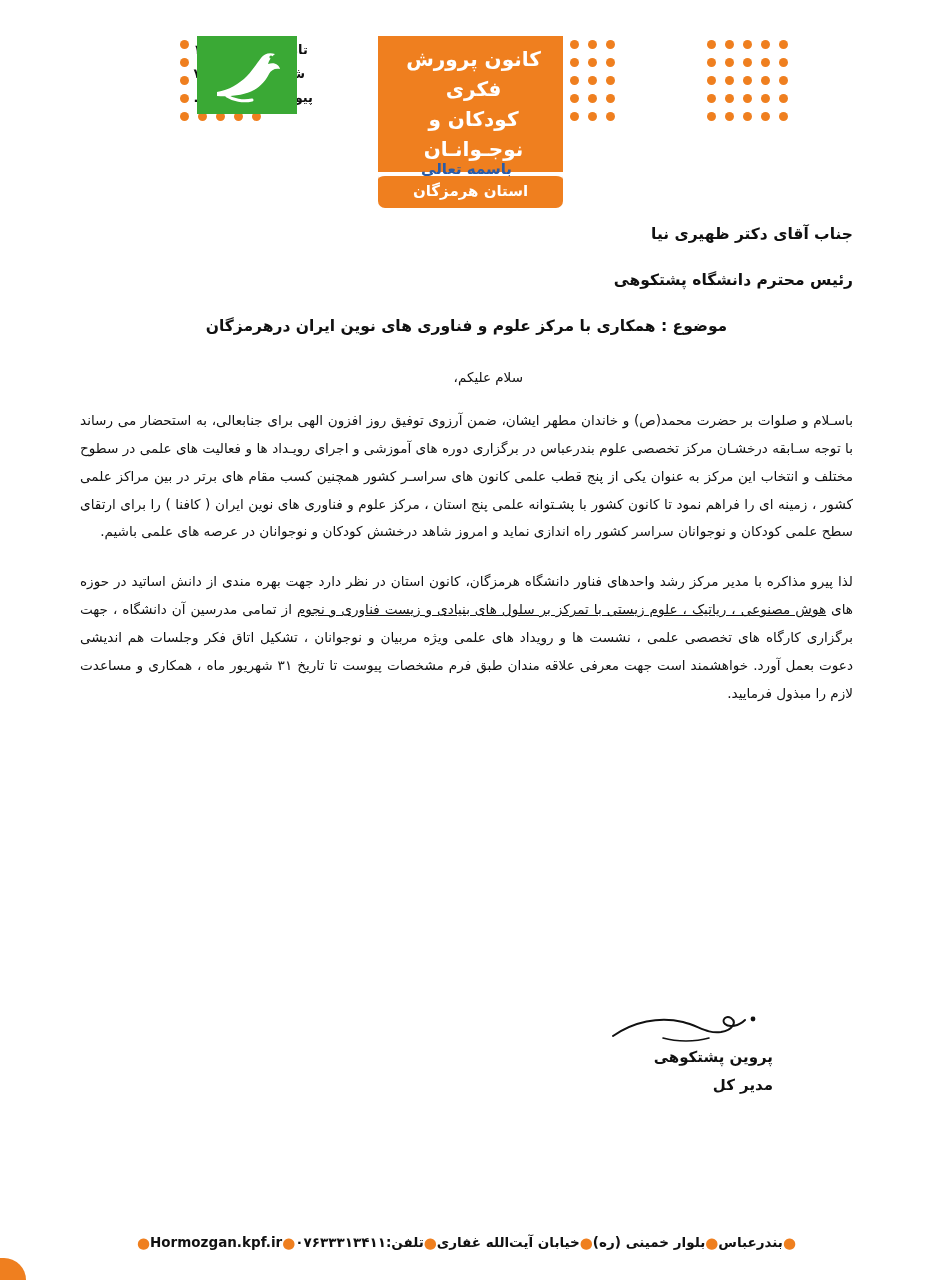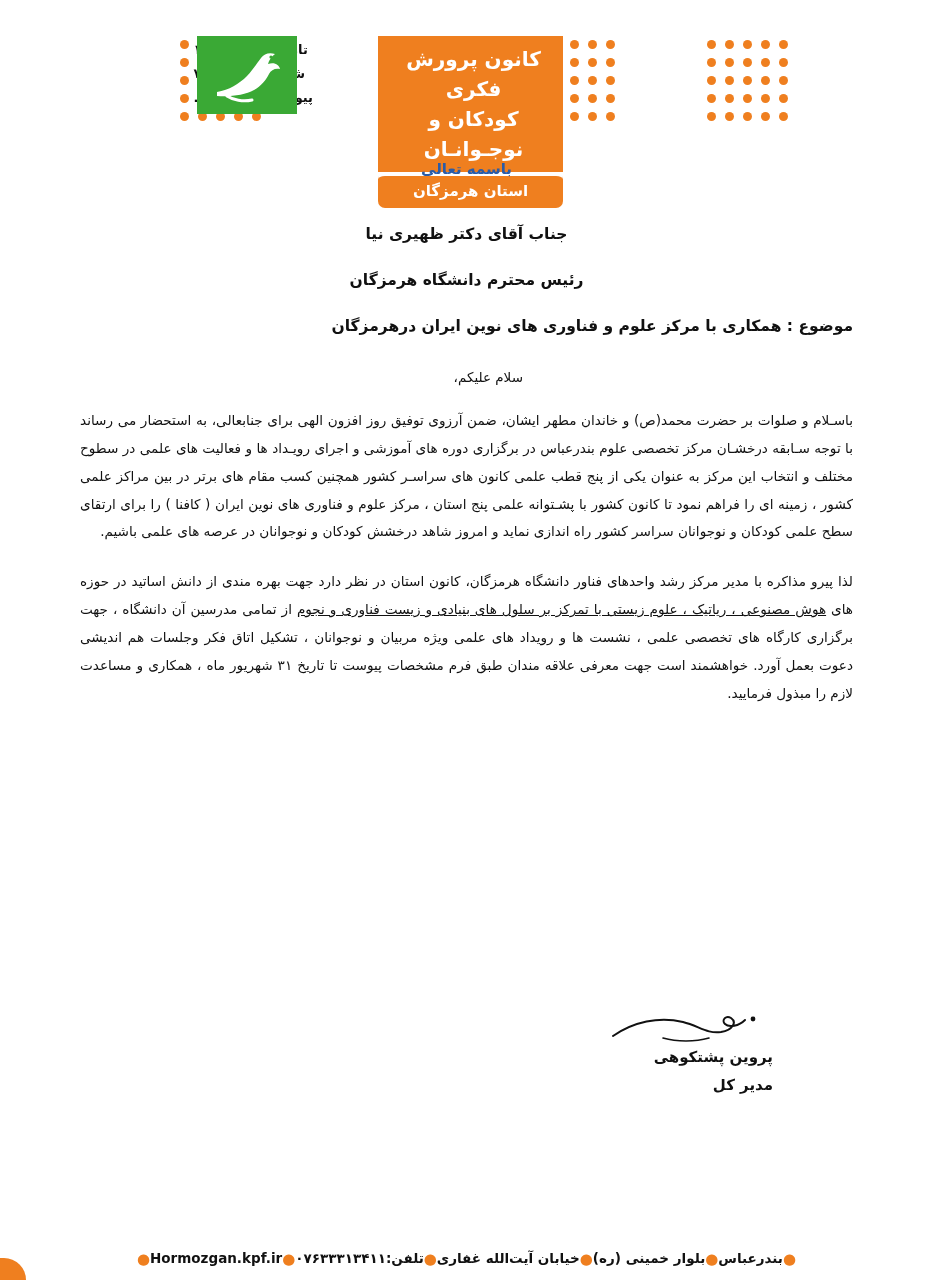--- a/index.html
+++ b/index.html
@@ -121,27 +121,27 @@
   
   .doc {
     position: absolute;
     top: 225px;
     right: 80px;
     left: 80px;
   }
   .addr-line {
     font-weight: bold;
     font-size: 15.5px;
-    text-align: center;
+    text-align: right;
     margin: 0 0 28px 0;
   }
   .subject {
     font-weight: bold;
     font-size: 15.5px;
-    text-align: right;
+    text-align: center;
     margin: 0 0 34px 0;
   }
   .greet {
     font-size: 13.5px;
     text-align: right;
     margin: 0 0 22px 0;
     padding-right: 330px;
   }
   .para {
     font-size: 13.6px;
@@ -170,21 +170,21 @@
     margin-bottom: 10px;
   }
   .sig-role {
     font-weight: bold;
     font-size: 15px;
   }
 
   
   .footer {
     position: absolute;
-    bottom: 12px;
+    bottom: 28px;
     left: 0;
     right: 0;
     text-align: center;
     font-size: 13.5px;
     font-weight: bold;
     color: #111;
     direction: rtl;
   }
   .footer .bullet {
     color: #ef7f1f;
@@ -321,21 +321,21 @@
       <circle cx="62" cy="11" r="1.6" fill="#3aa935"></circle>
       <path d="M18 50 C24 54 34 56 43 54" stroke="#ffffff" stroke-width="3" fill="none" stroke-linecap="round"></path>
     </svg>
   </div>
 </div>
 
 <div class="besmeh">باسمه تعالی</div>
 
 <div class="doc">
   <p class="addr-line">جناب آقای دکتر ظهیری نیا</p>
-  <p class="addr-line">رئیس محترم دانشگاه هرمزگان</p>
+  <p class="addr-line">رئیس محترم دانشگاه پشتکوهی</p>
   <p class="subject">موضوع : همکاری با مرکز علوم و فناوری های نوین ایران درهرمزگان</p>
   <p class="greet">سلام علیکم،</p>
   <p class="para">باسـلام و صلوات بر حضرت محمد(ص) و خاندان مطهر ایشان، ضمن آرزوی توفیق روز افزون الهی برای جنابعالی، به استحضار می رساند با توجه سـابقه درخشـان مرکز تخصصی علوم بندرعباس در برگزاری دوره های آموزشی و اجرای رویـداد ها و فعالیت های علمی در سطوح مختلف و انتخاب این مرکز به عنوان یکی از پنج قطب علمی کانون های سراسـر کشور همچنین کسب مقام های برتر در بین مراکز علمی کشور ، زمینه ای را فراهم نمود تا کانون کشور با پشـتوانه علمی پنج استان ، مرکز علوم و فناوری های نوین ایران ( کافنا ) را برای ارتقای سطح علمی کودکان و نوجوانان سراسر کشور راه اندازی نماید و امروز شاهد درخشش کودکان و نوجوانان در عرصه های علمی باشیم.</p>
   <p class="para">
     <span>لذا پیرو مذاکره با  مدیر مرکز رشد واحدهای فناور دانشگاه هرمزگان، کانون استان در نظر دارد جهت بهره مندی از دانش اساتید  در حوزه های </span><span class="u">هوش مصنوعی ، ریاتیک ، علوم زیستی با تمرکز بر سلول های بنیادی و زیست فناوری و نجوم</span><span> از تمامی مدرسین آن دانشگاه ، جهت برگزاری کارگاه های تخصصی علمی ، نشست ها و رویداد های علمی ویژه مربیان و نوجوانان ، تشکیل اتاق فکر وجلسات هم اندیشی  دعوت بعمل آورد. خواهشمند است جهت معرفی علاقه مندان طبق فرم مشخصات پیوست تا تاریخ ۳۱ شهریور ماه ، همکاری و مساعدت لازم را مبذول فرمایید.</span>
   </p>
 </div>
 
 <div class="signature">
   <div class="sig-mark">

